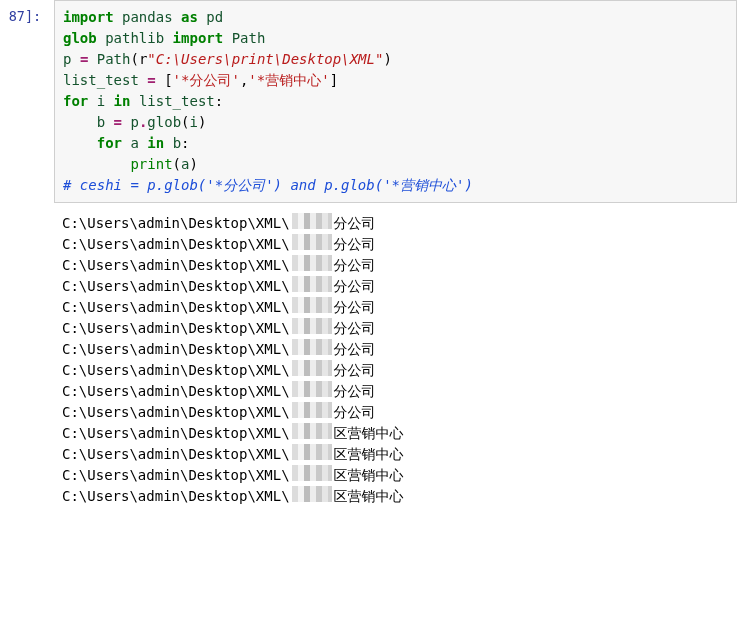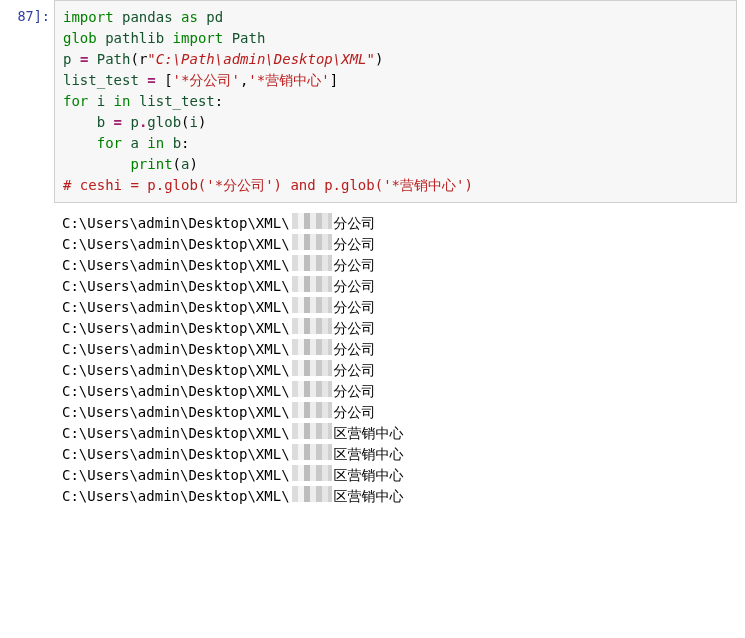--- a/index.html
+++ b/index.html
@@ -11,21 +11,21 @@
     line-height: 1.5;
     color: #000;
   }
   .cell {
     display: flex;
     align-items: flex-start;
     padding: 0;
   }
   .prompt {
     width: 50px;
-    text-align: right;
+    text-align: center;
     padding: 6px 4px 0 0;
     font-family: "DejaVu Sans Mono", monospace;
     font-size: 13.5px;
     flex-shrink: 0;
   }
   .prompt-in {
     color: #303fa1;
     font-weight: normal;
   }
   .code-area {
@@ -60,39 +60,39 @@
     background:
       linear-gradient(90deg,
         #dcdcdc 0 6px, #f4f4f4 6px 12px,
         #bdbdbd 12px 18px, #ededed 18px 24px,
         #c9c9c9 24px 30px, #e6e6e6 30px 36px,
         #d1d1d1 36px 40px);
     filter: blur(0.4px);
     vertical-align: middle;
   }
   
-  .kw { color: #008000; font-weight: normal; }
+  .kw { color: #008000; font-weight: bold; }
   .nm { color: #14532d; }
   .bi { color: #008000; }
   .op { color: #a02070; font-weight: bold; }
   .str-r { color: #000; }
   .str-body { color: #b91c1c; }
   .str-body-i { color: #b91c1c; font-style: italic; }
   .str { color: #b91c1c; margin-top: 12px; }
-  .cmt { color: #b91c1c; }
+  .cmt { color: #1d4ed8; font-style: italic; }
   .pun { color: #000; }
 </style>
 </head>
 <body>
 
 <div class="cell">
   <div class="prompt"><span class="prompt-in">87]:</span></div>
   <div class="code-area"><span class="kw">import</span> <span class="nm">pandas</span> <span class="kw">as</span> <span class="nm">pd</span>
 <span class="kw">glob</span> <span class="nm">pathlib</span> <span class="kw">import</span> <span class="nm">Path</span>
-<span class="nm">p</span> <span class="op">=</span> <span class="nm">Path</span><span class="pun">(</span><span class="str-r">r</span><span class="str-body">"</span><span class="str-body-i">C:\Path\admin\Desktop\XML</span><span class="str-body">"</span><span class="pun">)</span>
+<span class="nm">p</span> <span class="op">=</span> <span class="nm">Path</span><span class="pun">(</span><span class="str-r">r</span><span class="str-body">"</span><span class="str-body-i">C:\Users\print\Desktop\XML</span><span class="str-body">"</span><span class="pun">)</span>
 <span class="nm">list_test</span> <span class="op">=</span> <span class="pun">[</span><span class="str">'*分公司'</span><span class="pun">,</span><span class="str">'*营销中心'</span><span class="pun">]</span>
 <span class="kw">for</span> <span class="nm">i</span> <span class="kw">in</span> <span class="nm">list_test</span><span class="pun">:</span>
     <span class="nm">b</span> <span class="op">=</span> <span class="nm">p</span><span class="op">.</span><span class="nm">glob</span><span class="pun">(</span><span class="nm">i</span><span class="pun">)</span>
     <span class="kw">for</span> <span class="nm">a</span> <span class="kw">in</span> <span class="nm">b</span><span class="pun">:</span>
         <span class="bi">print</span><span class="pun">(</span><span class="nm">a</span><span class="pun">)</span>
 <span class="cmt"># ceshi = p.glob('*分公司') and p.glob('*营销中心')</span></div>
 </div>
 
 <div class="output" id="output-area"><div class="out-line"><span>C:\Users\admin\Desktop\XML\</span><span class="pixelated"></span><span>分公司</span></div><div class="out-line"><span>C:\Users\admin\Desktop\XML\</span><span class="pixelated"></span><span>分公司</span></div><div class="out-line"><span>C:\Users\admin\Desktop\XML\</span><span class="pixelated"></span><span>分公司</span></div><div class="out-line"><span>C:\Users\admin\Desktop\XML\</span><span class="pixelated"></span><span>分公司</span></div><div class="out-line"><span>C:\Users\admin\Desktop\XML\</span><span class="pixelated"></span><span>分公司</span></div><div class="out-line"><span>C:\Users\admin\Desktop\XML\</span><span class="pixelated"></span><span>分公司</span></div><div class="out-line"><span>C:\Users\admin\Desktop\XML\</span><span class="pixelated"></span><span>分公司</span></div><div class="out-line"><span>C:\Users\admin\Desktop\XML\</span><span class="pixelated"></span><span>分公司</span></div><div class="out-line"><span>C:\Users\admin\Desktop\XML\</span><span class="pixelated"></span><span>分公司</span></div><div class="out-line"><span>C:\Users\admin\Desktop\XML\</span><span class="pixelated"></span><span>分公司</span></div><div class="out-line"><span>C:\Users\admin\Desktop\XML\</span><span class="pixelated"></span><span>区营销中心</span></div><div class="out-line"><span>C:\Users\admin\Desktop\XML\</span><span class="pixelated"></span><span>区营销中心</span></div><div class="out-line"><span>C:\Users\admin\Desktop\XML\</span><span class="pixelated"></span><span>区营销中心</span></div><div class="out-line"><span>C:\Users\admin\Desktop\XML\</span><span class="pixelated"></span><span>区营销中心</span></div></div>
 

